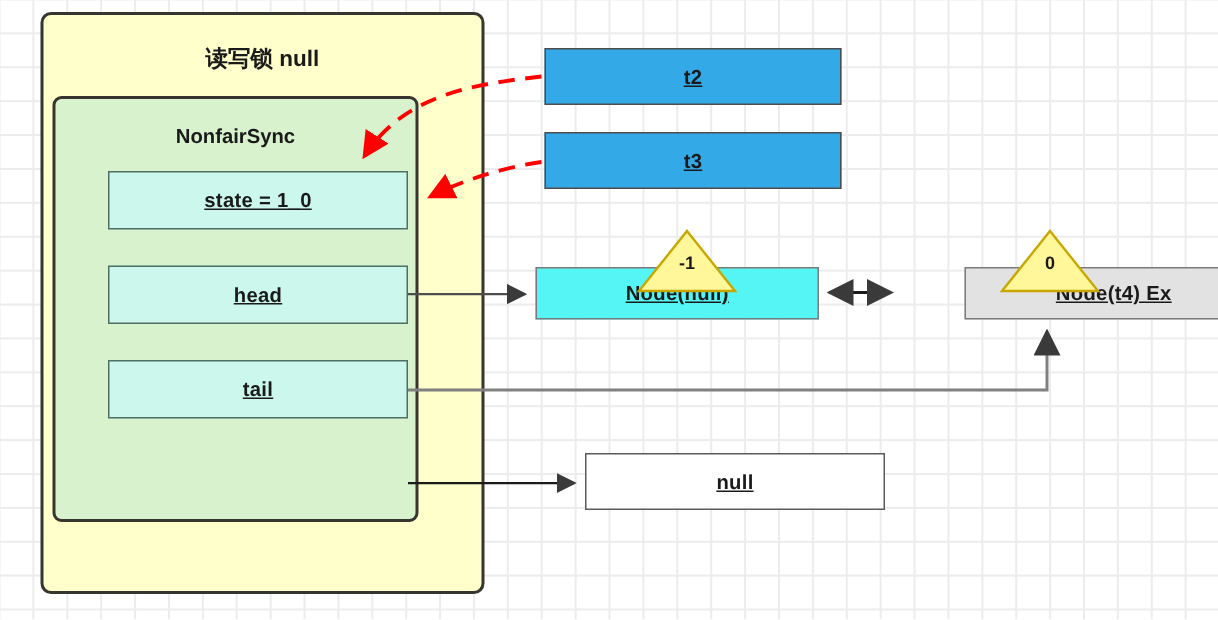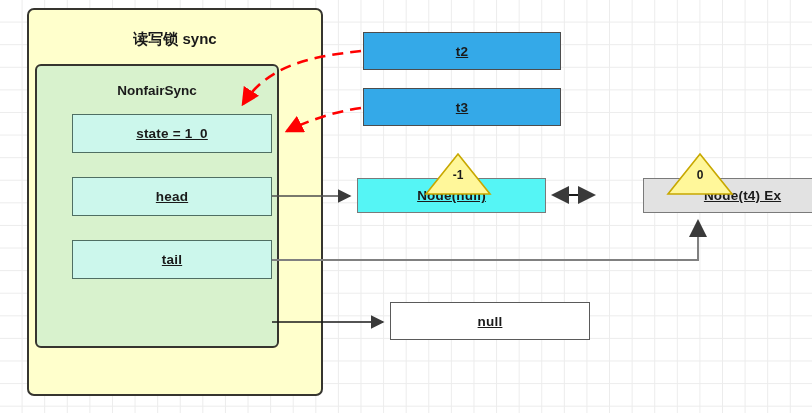--- a/index.html
+++ b/index.html
@@ -119,21 +119,21 @@
     position:absolute;left:0;top:0;width:812px;height:413px;
     pointer-events:none;
   }
 </style>
 </head>
 <body>
 
 <div id="canvas">
 
   <div class="box" id="outer-sync"></div>
-  <div id="outer-sync-title">读写锁 sync</div>
+  <div id="outer-sync-title">读写锁 null</div>
 
   <div class="box" id="nonfair-sync"></div>
   <div id="nonfair-sync-title">NonfairSync</div>
 
   <div class="box field" id="field-state">state = 1_0</div>
   <div class="box field" id="field-tail">tail</div>
   <div class="box field" id="field-head">head</div>
 
   <div class="box thread" id="thread-t2">t2</div>
   <div class="box thread" id="thread-t3">t3</div>

